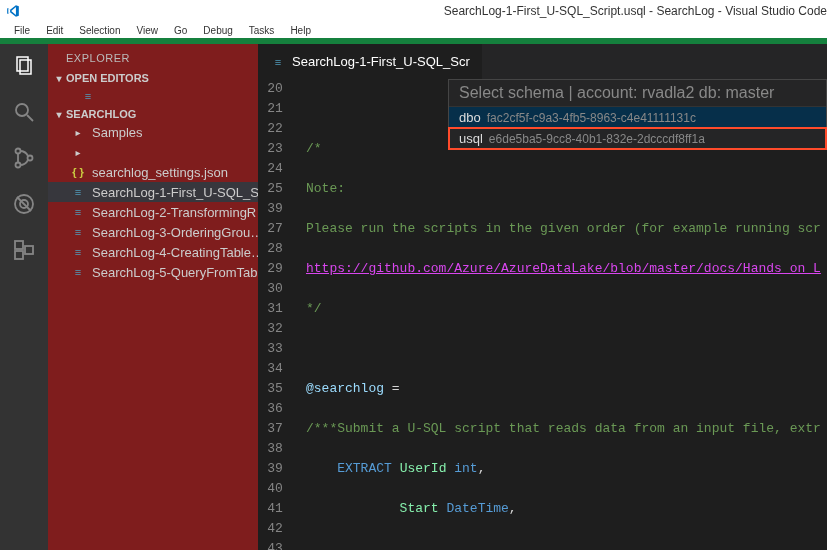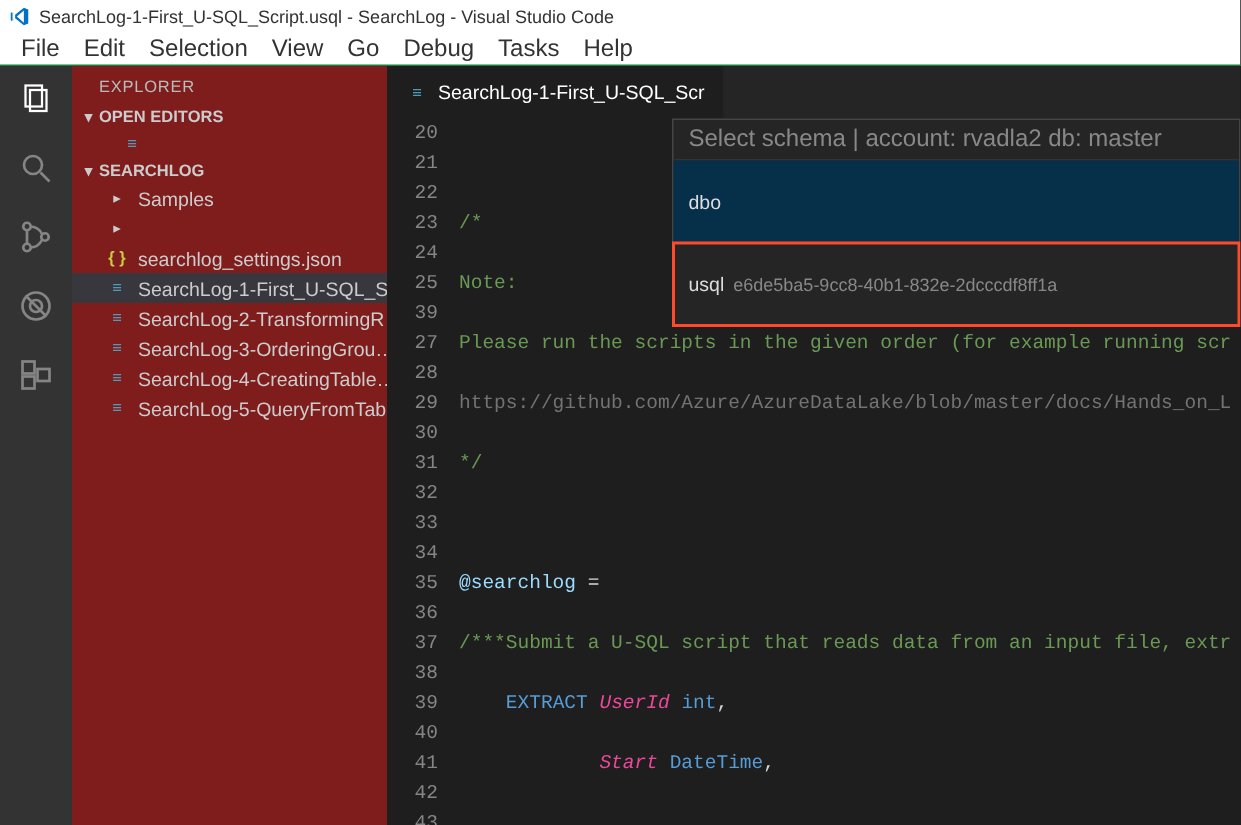--- a/index.html
+++ b/index.html
@@ -13,31 +13,32 @@
     overflow: hidden;
   }
   .title-bar {
     background: #fff;
     color: #333;
     height: 22px;
     display: flex;
     align-items: center;
     padding-left: 6px;
     font-size: 12px;
+    justify-content: space-between;
   }
   .title-bar svg { margin-right: 6px; }
   .menu-bar {
     background: #fff;
     color: #333;
     height: 22px;
     display: flex;
     align-items: center;
     padding-left: 6px;
-    font-size: 16px;
-    border-bottom: 1px solid #15803d;
+    font-size: 10px;
+    border-bottom: 6px solid #15803d;
   }
   .menu-item { padding: 0 8px; cursor: default; }
   .main {
     display: flex;
     height: calc(100% - 44px);
     background: #1e1e1e;
   }
   .activity-bar {
     width: 48px;
     background: #333333;
@@ -127,57 +128,57 @@
     flex: 1;
     display: flex;
     font-family: Consolas, "Courier New", monospace;
     font-size: 13px;
     line-height: 20px;
     overflow: hidden;
     background: #1e1e1e;
   }
   .gutter {
     width: 48px;
-    text-align: right;
+    text-align: center;
     padding-right: 14px;
     color: #858585;
     user-select: none;
   }
   .code {
     flex: 1;
     white-space: pre;
     color: #d4d4d4;
     overflow: hidden;
   }
   .c-comment { color: #6a9955; }
-  .c-link { color: #737373; }
+  .c-link { color: #d946ef; text-decoration: underline; }
   .c-keyword { color: #569cd6; }
   .c-var { color: #9cdcfe; }
   .c-type { color: #569cd6; margin-top: 30px; }
-  .c-ident { color: #ec4899; font-style: italic; }
+  .c-ident { color: #86efac; }
   .c-white { color: #d4d4d4; }
 
   .suggest {
     position: absolute;
     top: 35px;
     left: 190px;
     right: 0;
     background: #252526;
     border: 1px solid #454545;
     font-size: 13px;
     z-index: 10;
   }
   .suggest-head {
     padding: 4px 10px;
     color: #888;
     font-size: 16px;
     border-bottom: 1px solid #333;
   }
   .suggest-item {
-    padding: 20px 10px;
+    padding: 3px 10px;
     display: flex;
     align-items: baseline;
     gap: 6px;
   }
   .suggest-item .name { color: #ddd; }
   .suggest-item .id { color: #888; font-size: 12px; }
   .suggest-item.selected { background: #062f4a; }
   .suggest-item.highlight {
     outline: 2px solid #ff4b2b;
     outline-offset: -1px;
@@ -296,20 +297,21 @@
       <div class="tab">
         <span class="file-icon usql">≡</span>
         <span>SearchLog-1-First_U-SQL_Scr</span>
       </div>
     </div>
 
     <div class="suggest">
       <div class="suggest-head">Select schema | account: rvadla2 db: master</div>
       <div class="suggest-item selected">
         <span class="name">dbo</span>
+        <span class="id">fac2cf5f-c9a3-4fb5-8963-c4e41111131c</span>
       </div>
       <div class="suggest-item highlight">
         <span class="name">usql</span>
         <span class="id">e6de5ba5-9cc8-40b1-832e-2dcccdf8ff1a</span>
       </div>
     </div>
 
     <div class="code-area">
       <div class="gutter">
         <div>20</div>

